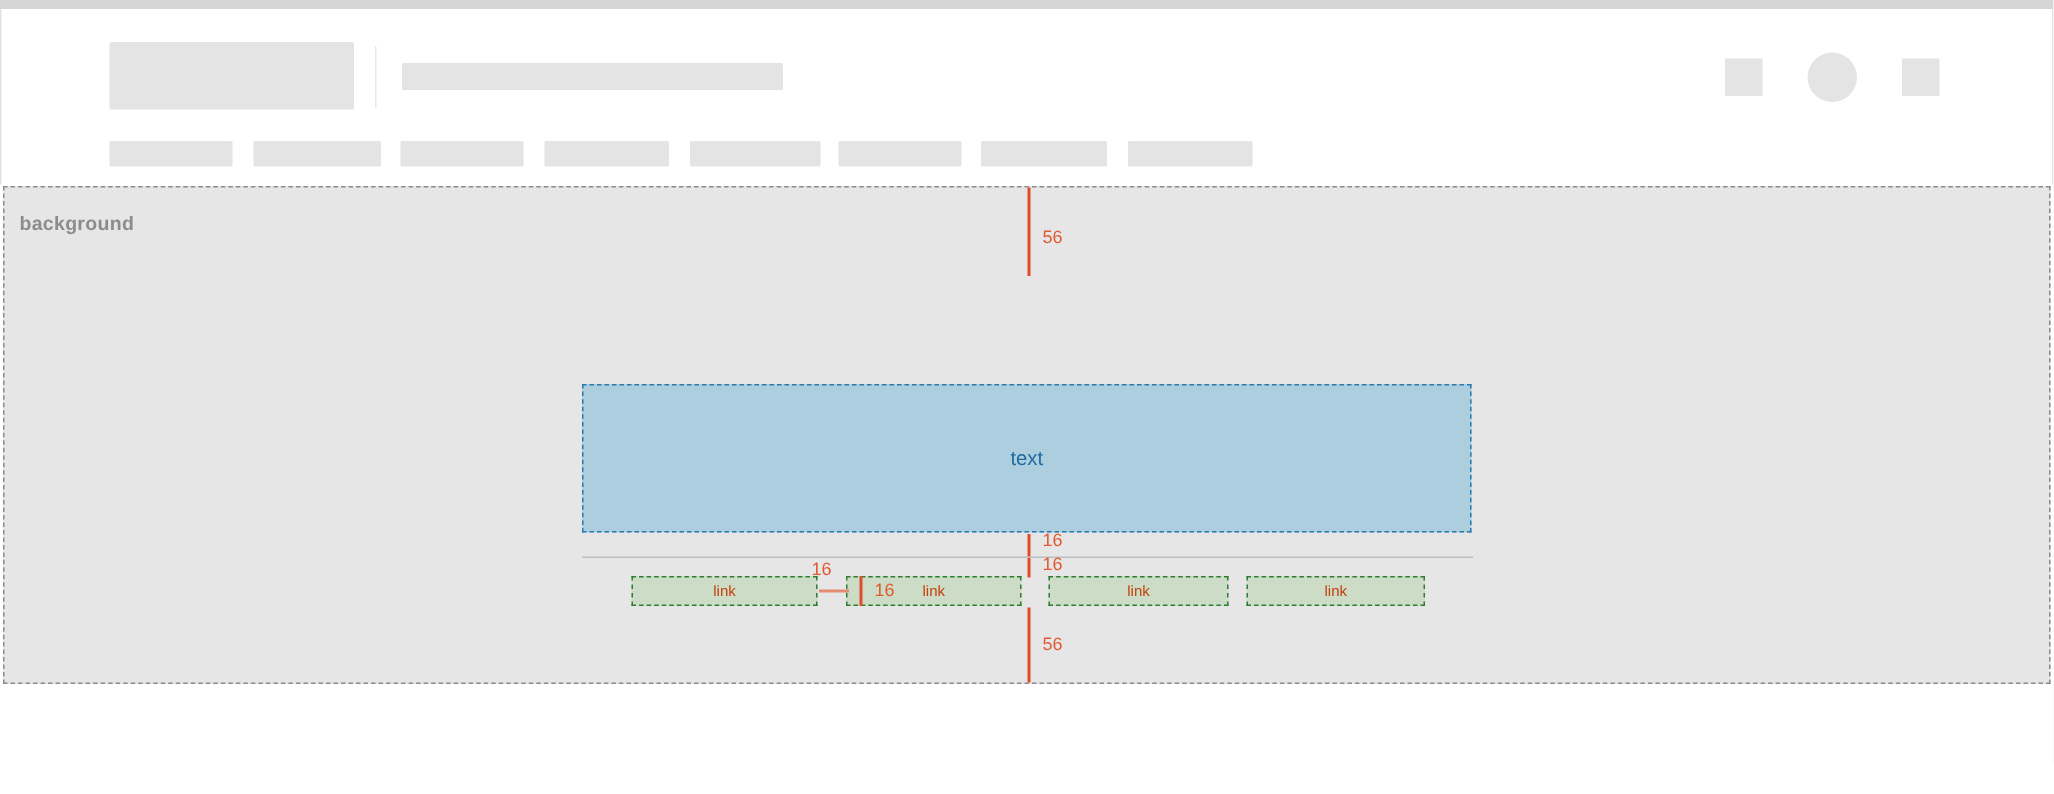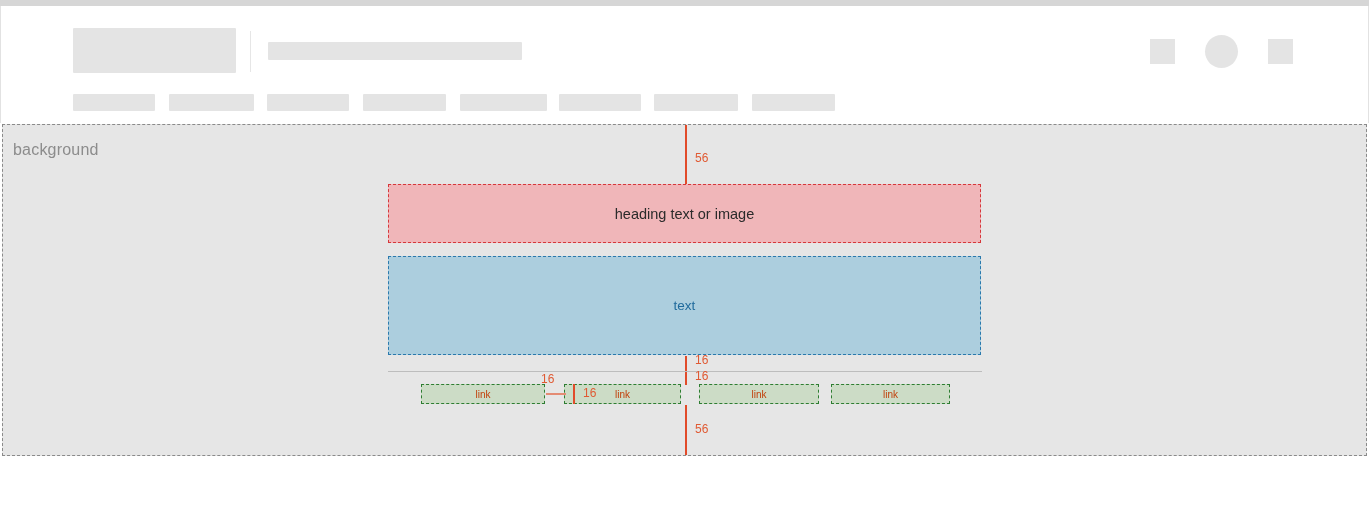--- a/index.html
+++ b/index.html
@@ -75,23 +75,24 @@
 
   
   .bg-region {
     position: absolute; left: 2px; top: 124px;
     width: 1365px; height: 332px;
     background: #e6e6e6;
     border: 1px dashed #8a8a8a;
   }
   .bg-label {
     position: absolute; left: 10px; top: 16px;
-    font-size: 16px;
+    font-size: 13px;
     color: #8c8c8c;
     letter-spacing: .2px;
+    font-weight: bold;
   }
 
   
 
   
   .heading-block {
     position: absolute; left: 385px; top: 59px;
     width: 593px; height: 59px;
     background: #f0b6b9;
     border: 1px dashed #d6373a;
@@ -193,23 +194,20 @@
     </div>
   </div>
 
   <div class="bg-region">
 
     <div class="bg-label">background</div>
 
     <div class="m-vline" style="left:682px;top:0px;height:59px;"></div>
     <div class="m-label" style="left:692px;top:26px;">56</div>
 
-    <div class="heading-block">
-      <span>heading text or image</span>
-    </div>
 
     <div class="text-block">
       <span>text</span>
     </div>
 
     <div class="hr-rule"></div>
 
     <div class="m-vline" style="left:682px;top:231px;height:15px;"></div>
     <div class="m-label" style="left:692px;top:228px;">16</div>
 

